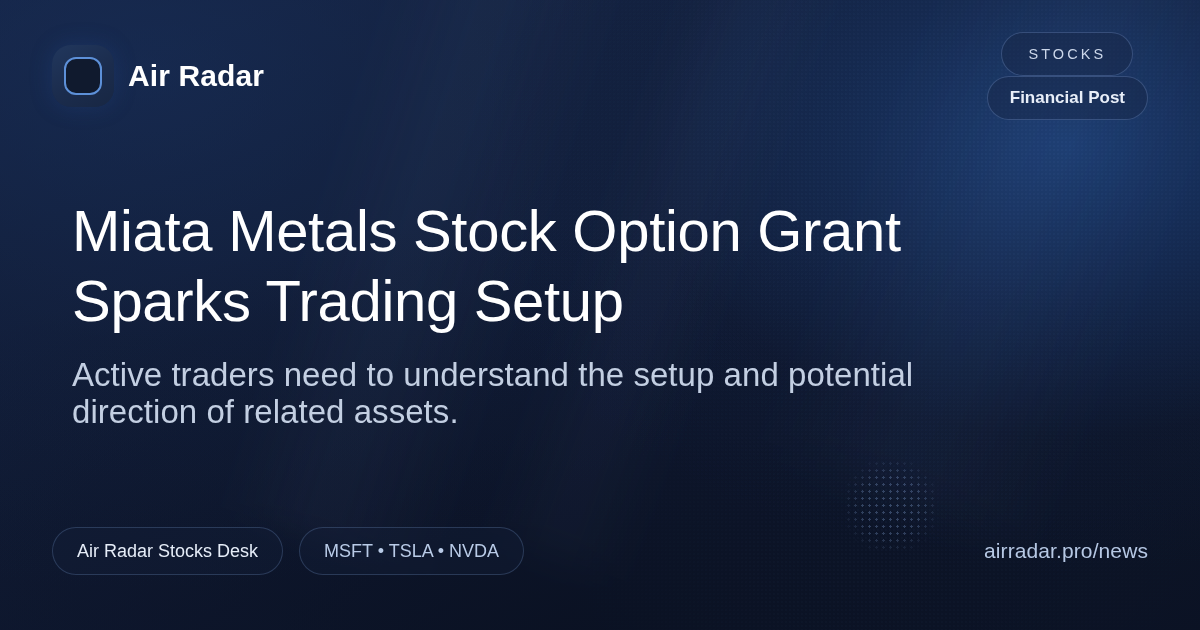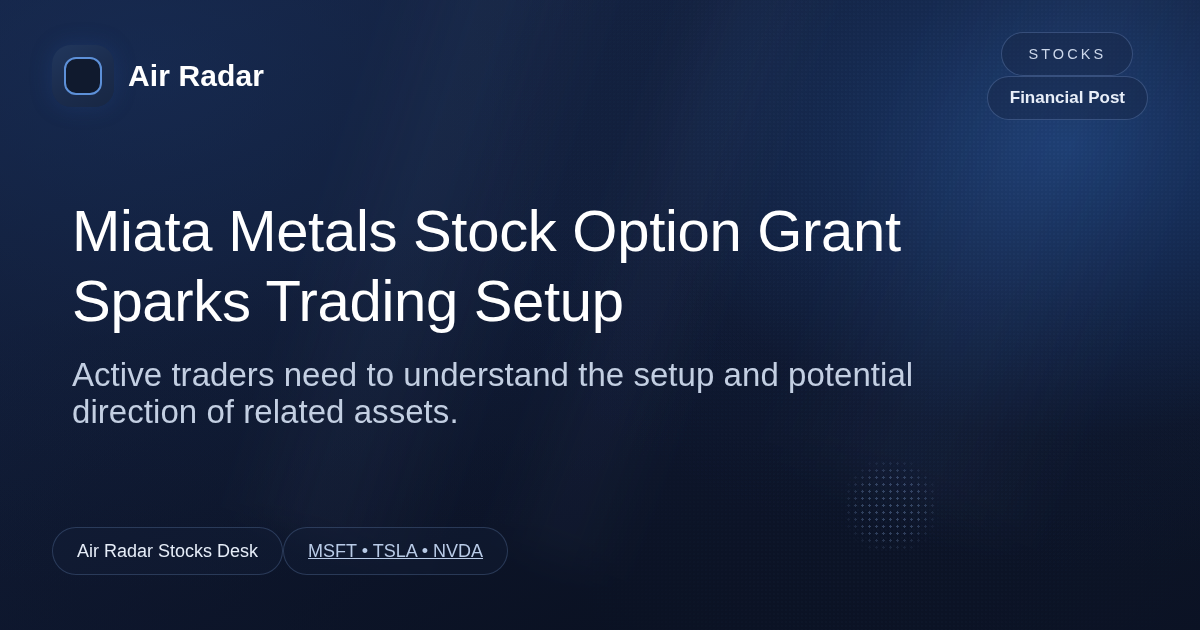--- a/index.html
+++ b/index.html
@@ -183,38 +183,39 @@
     position:absolute;
     left:52px; right:52px; bottom:55px;
     display:flex;
     align-items:center;
     justify-content:space-between;
   }
 
   .meta-pills {
     display:flex;
     align-items:center;
+    gap:16px;
     justify-content:space-between;
   }
 
   .pill {
     height:48px;
     display:inline-flex;
     align-items:center;
     padding:0 24px;
     border-radius:24px;
     border:1px solid rgba(120,155,210,0.26);
     background:rgba(20,32,58,0.35);
     font-size:18px;
     font-weight:400;
     white-space:nowrap;
   }
   .pill-author { color:#e6edf8; }
   .pill-date   { color:#8d97ab; }
-  .pill-tickers{ color:#b9cbe7;text-decoration:underline; }
+  .pill-tickers{ color:#b9cbe7; }
 
   .site-url {
     font-size:21px;
     font-weight:400;
     color:#b6c8e4;
     letter-spacing:0.1px;
     white-space:nowrap;
   }
 </style>
 </head>
@@ -250,16 +251,17 @@
     <p class="subhead">Active traders need to understand the setup and potential direction of related assets.</p>
   </div>
 
   <div class="footer">
 
     <div class="meta-pills">
       <div class="pill pill-author">Air Radar Stocks Desk</div>
       <div class="pill pill-tickers">MSFT • TSLA • NVDA</div>
     </div>
 
+    <div class="site-url">airradar.pro/news</div>
 
   </div>
 
 </div>
 
 </body></html>

